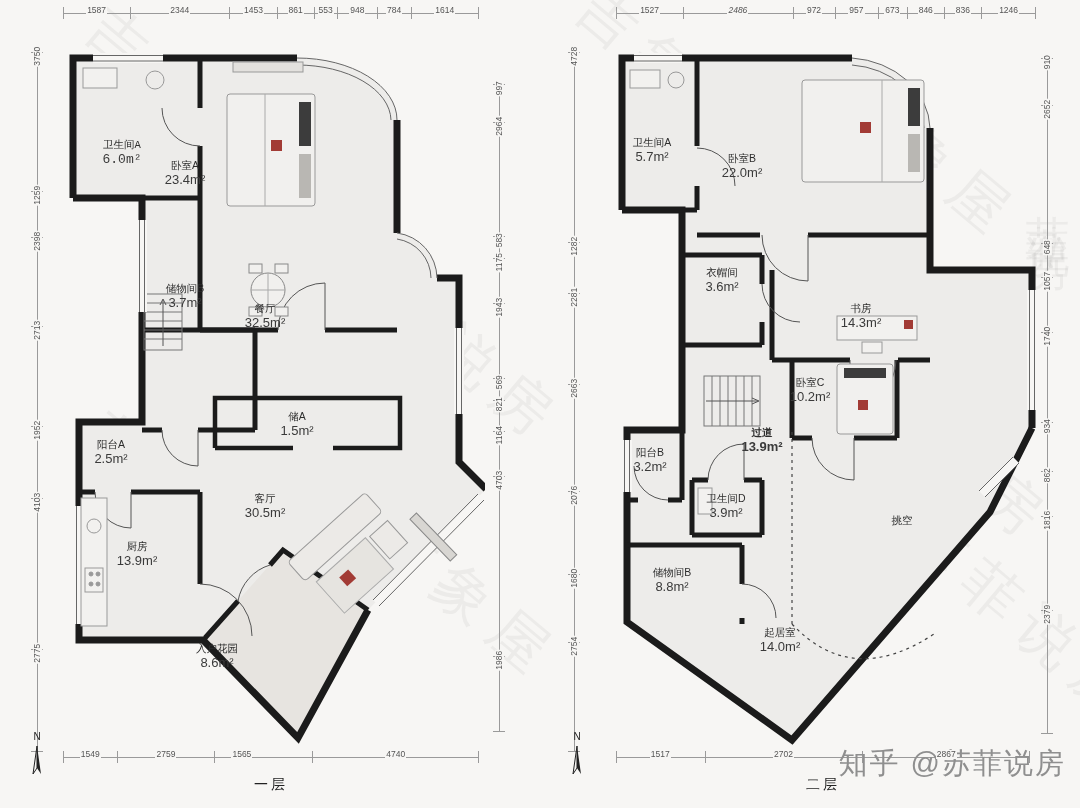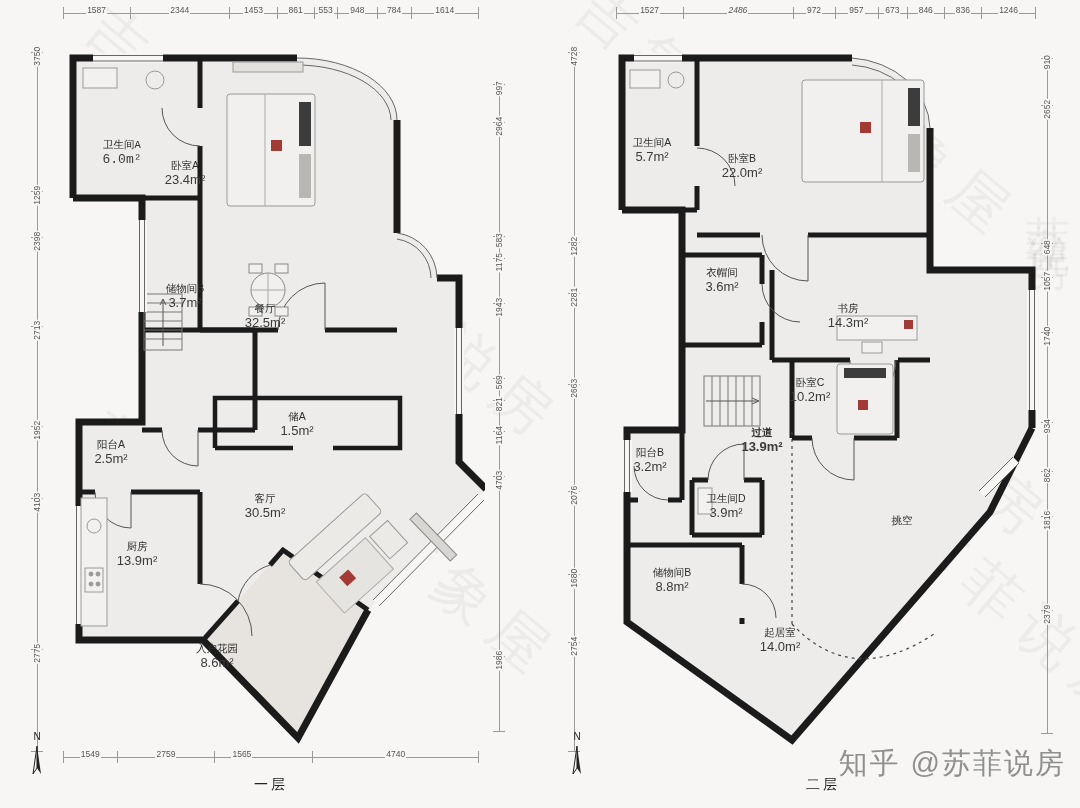--- a/index.html
+++ b/index.html
@@ -318,20 +318,32 @@
       <div class="seg" style="flex-grow: 846;">
         <span>846</span>
       </div>
       <div class="seg" style="flex-grow: 836;">
         <span>836</span>
       </div>
       <div class="seg" style="flex-grow: 1246;">
         <span>1246</span>
       </div>
     </div>
+  <div class="dim dim-h" style="left:616px;top:750px;width:414px;">
+
+  <div class="seg" style="flex-grow: 1517;">
+        <span>1517</span>
+      </div>
+      <div class="seg" style="flex-grow: 2702;">
+        <span>2702</span>
+      </div>
+      <div class="seg" style="flex-grow: 2867;">
+        <span>2867</span>
+      </div>
+    </div>
   <div class="dim dim-v" style="left:567px;top:52px;height:700px;">
 
   <div class="seg" style="flex-grow: 4728;">
         <span>4728</span>
       </div>
       <div class="seg" style="flex-grow: 1282;">
         <span>1282</span>
       </div>
       <div class="seg" style="flex-grow: 2281;">
         <span>2281</span>
@@ -468,21 +480,21 @@
           <span class="ra">5.7m²</span>
         </div>
         <div class="room" style="left: 130px; top: 138px;">
           <span class="rn">卧室B</span>
           <span class="ra">22.0m²</span>
         </div>
         <div class="room" style="left: 110px; top: 252px;">
           <span class="rn">衣帽间</span>
           <span class="ra">3.6m²</span>
         </div>
-        <div class="room" style="left: 236px; top: 288px;">
+        <div class="room" style="left: 249px; top: 288px;">
           <span class="rn">书房</span>
           <span class="ra">14.3m²</span>
         </div>
         <div class="room" style="left: 198px; top: 362px;">
           <span class="rn">卧室C</span>
           <span class="ra">10.2m²</span>
         </div>
         <div class="room" style="left: 150px; top: 412px; font-weight: bold;">
           <span class="rn">过道</span>
           <span class="ra">13.9m²</span>

